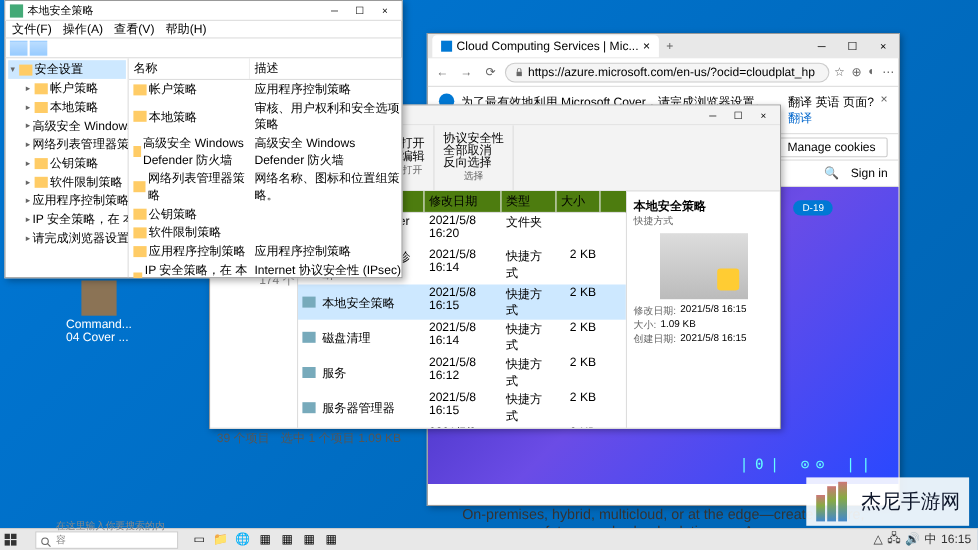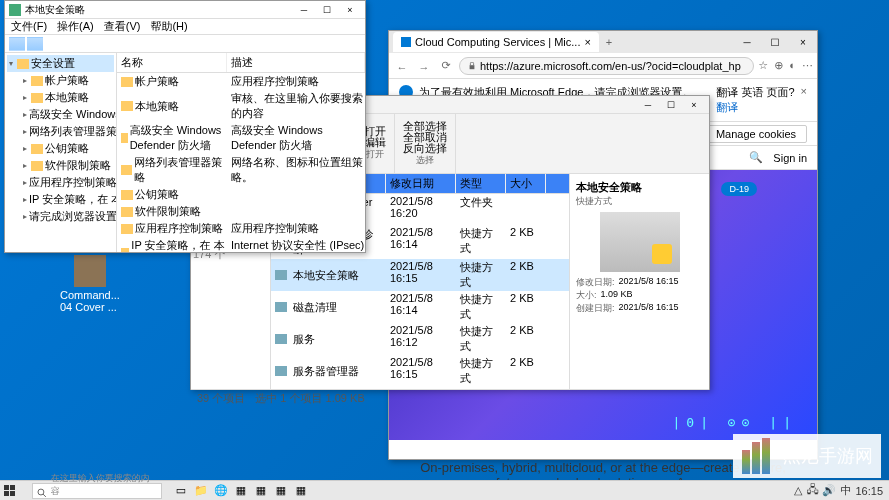--- a/index.html
+++ b/index.html
@@ -49,30 +49,30 @@
 .ribbon .rgrp{border-right:1px solid #ddd;padding:4px 8px;display:flex;flex-direction:column;align-items:center;justify-content:center;font-size:9px;}
 .ribbon .rgrp .rbtns{display:flex;gap:6px;margin-bottom:2px;}
 .ribbon .rgrp .rbtn{display:flex;flex-direction:column;align-items:center;gap:1px;}
 .ribbon .rgrp .rbtn .ricon{width:20px;height:20px;background:linear-gradient(#7ab,#589);}
 .ribbon .sublabel{color:#666;font-size:9px;}
 .ex-body{display:flex;height:calc(100% - 78px);}
 .ex-nav{width:80px;border-right:1px solid #ddd;overflow:hidden;font-size:10px;padding:2px;}
 .ex-nav .nitem{padding:1px 2px;display:flex;align-items:center;white-space:nowrap;}
 .ex-nav .nitem .nicon{width:12px;height:10px;background:#ccc;margin-right:2px;}
 .ex-list{flex:1;overflow:auto;font-size:10px;}
-.ex-list .ehdr{display:flex;border-bottom:1px solid #ddd;position:sticky;top:0;background:#3b82f6;}
+.ex-list .ehdr{display:flex;border-bottom:1px solid #ddd;position:sticky;top:0;background:#4d7c0f;}
 .ex-list .ehdr span{padding:2px 4px;border-right:1px solid #eee;}
 .ex-list .erow{display:flex;padding:0;}
 .ex-list .erow.sel{background:#cde8ff;}
 .ex-list .erow span{padding:1px 4px;}
 .ex-list .ename{width:115px;display:flex;align-items:center;}
 .ex-list .ename .eicon{width:12px;height:10px;background:#7ab;margin-right:2px;}
 .ex-list .edate{width:70px;}
 .ex-list .etype{width:50px;}
-.ex-list .esize{width:40px;}
+.ex-list .esize{width:40px;text-align:right;}
 .ex-detail{width:140px;border-left:1px solid #ddd;padding:6px;font-size:10px;}
 .ex-detail .preview{width:80px;height:60px;background:linear-gradient(#ddd,#bbb);margin:4px auto;position:relative;}
 .ex-detail .preview::after{content:'';position:absolute;right:8px;bottom:8px;width:20px;height:20px;background:#fc3;border-radius:3px;}
 .ex-detail .dlabel{color:#666;font-size:9px;}
 .ex-detail .dval{font-size:9px;margin-bottom:3px;}
 .ex-status{height:18px;border-top:1px solid #ddd;padding:2px 6px;font-size:9px;color:#555;display:flex;align-items:center;gap:10px;}
 
 
 .edge{position:absolute;left:388px;top:30px;width:430px;height:430px;background:#fff;border:1px solid #999;box-shadow:2px 2px 6px rgba(0,0,0,.3);}
 .edge .etitle{height:22px;background:#e8e8e8;display:flex;align-items:center;}
@@ -98,21 +98,21 @@
 .edge .hero .playbar{position:absolute;bottom:10px;right:20px;color:#6ff;font-size:13px;letter-spacing:6px;font-family:monospace;}
 .edge .tagline{padding:20px;text-align:center;font-size:13px;color:#333;}
 
 
 .logo{position:absolute;right:8px;bottom:22px;display:flex;align-items:center;gap:6px;background:rgba(255,255,255,.9);padding:4px 8px;}
 .logo .logoicon{width:36px;height:36px;display:flex;}
 .logo .logoicon span{width:8px;background:linear-gradient(#c77,#8a4 40%,#48c);margin:0 1px;}
 .logo .logoicon span:nth-child(1){height:24px;margin-top:12px;}
 .logo .logoicon span:nth-child(2){height:32px;margin-top:4px;}
 .logo .logoicon span:nth-child(3){height:36px;}
-.logo .logotext{font-size:18px;font-weight:normal;color:#ffffff;}
+.logo .logotext{font-size:18px;font-weight:normal;color:#0f172a;}
 
 .hidden-scroll{scrollbar-width:thin;}
 </style>
 </head>
 <body>
 
 <div class="desktop">
   <div class="desktop-icon">
     <div class="ico"></div>
     <div>Command...</div>
@@ -148,21 +148,21 @@
     <div class="addricons">
       <span>☆</span>
       <span>⊕</span>
       <span>◐</span>
       <span>⋯</span>
     </div>
   </div>
   <div class="translate">
     <div class="eicon2"></div>
     <div class="tcontent">
-      <div>为了最有效地利用 Microsoft Edge，请完成浏览器设置。</div>
+      <div>为了最有效地利用 Microsoft Cover，请完成浏览器设置。</div>
     </div>
     <div>
       <div>翻译 英语 页面?</div>
       <div style="color:#06c;">翻译</div>
     </div>
     <div class="tclose">×</div>
   </div>
   <div class="toolbar2">
     <span class="cookiebtn">Manage cookies</span>
   </div>
@@ -218,42 +218,42 @@
     <div class="rgrp">
       <div style="font-size:9px;line-height:11px;">
         <div>打开</div>
         <div>编辑</div>
         <div></div>
       </div>
       <div class="sublabel">打开</div>
     </div>
     <div class="rgrp">
       <div style="font-size:9px;line-height:11px;">
-        <div>全部选择</div>
+        <div>协议安全性</div>
         <div>全部取消</div>
         <div>反向选择</div>
       </div>
       <div class="sublabel">选择</div>
     </div>
   </div>
   <div class="ex-body">
     <div class="ex-nav hidden-scroll">
       <div class="nitem">
           <span class="nicon"></span>
           <span>此电脑</span>
         </div>
       <div class="nitem">
           <span class="nicon"></span>
           <span>DVD 驱动器 (D:) SSS</span>
         </div>
       <div class="nitem">
           <span class="nicon"></span>
           <span>网络</span>
         </div>
-      <div style="margin-top:20px;color:#888;">174 个</div>
+      <div style="margin-top:20px;color:#888;text-align:right;">174 个</div>
     </div>
     <div class="ex-list hidden-scroll">
       <div class="ehdr">
         <span style="width:115px">名称</span>
         <span style="width:70px">修改日期</span>
         <span style="width:50px">类型</span>
         <span style="width:40px">大小</span>
       </div>
       <div id="ex-rows">
           <div class="erow">
@@ -434,21 +434,21 @@
               <span class="rico"></span>
               <span>帐户策略</span>
             </span>
             <span class="c2">应用程序控制策略</span>
           </div>
           <div class="row">
             <span class="c1">
               <span class="rico"></span>
               <span>本地策略</span>
             </span>
-            <span class="c2">审核、在这里输入你要搜索的内容</span>
+            <span class="c2">审核、用户权利和安全选项策略</span>
           </div>
           <div class="row">
             <span class="c1">
               <span class="rico"></span>
               <span>高级安全 Windows Defender 防火墙</span>
             </span>
             <span class="c2">高级安全 Windows Defender 防火墙</span>
           </div>
           <div class="row">
             <span class="c1">

